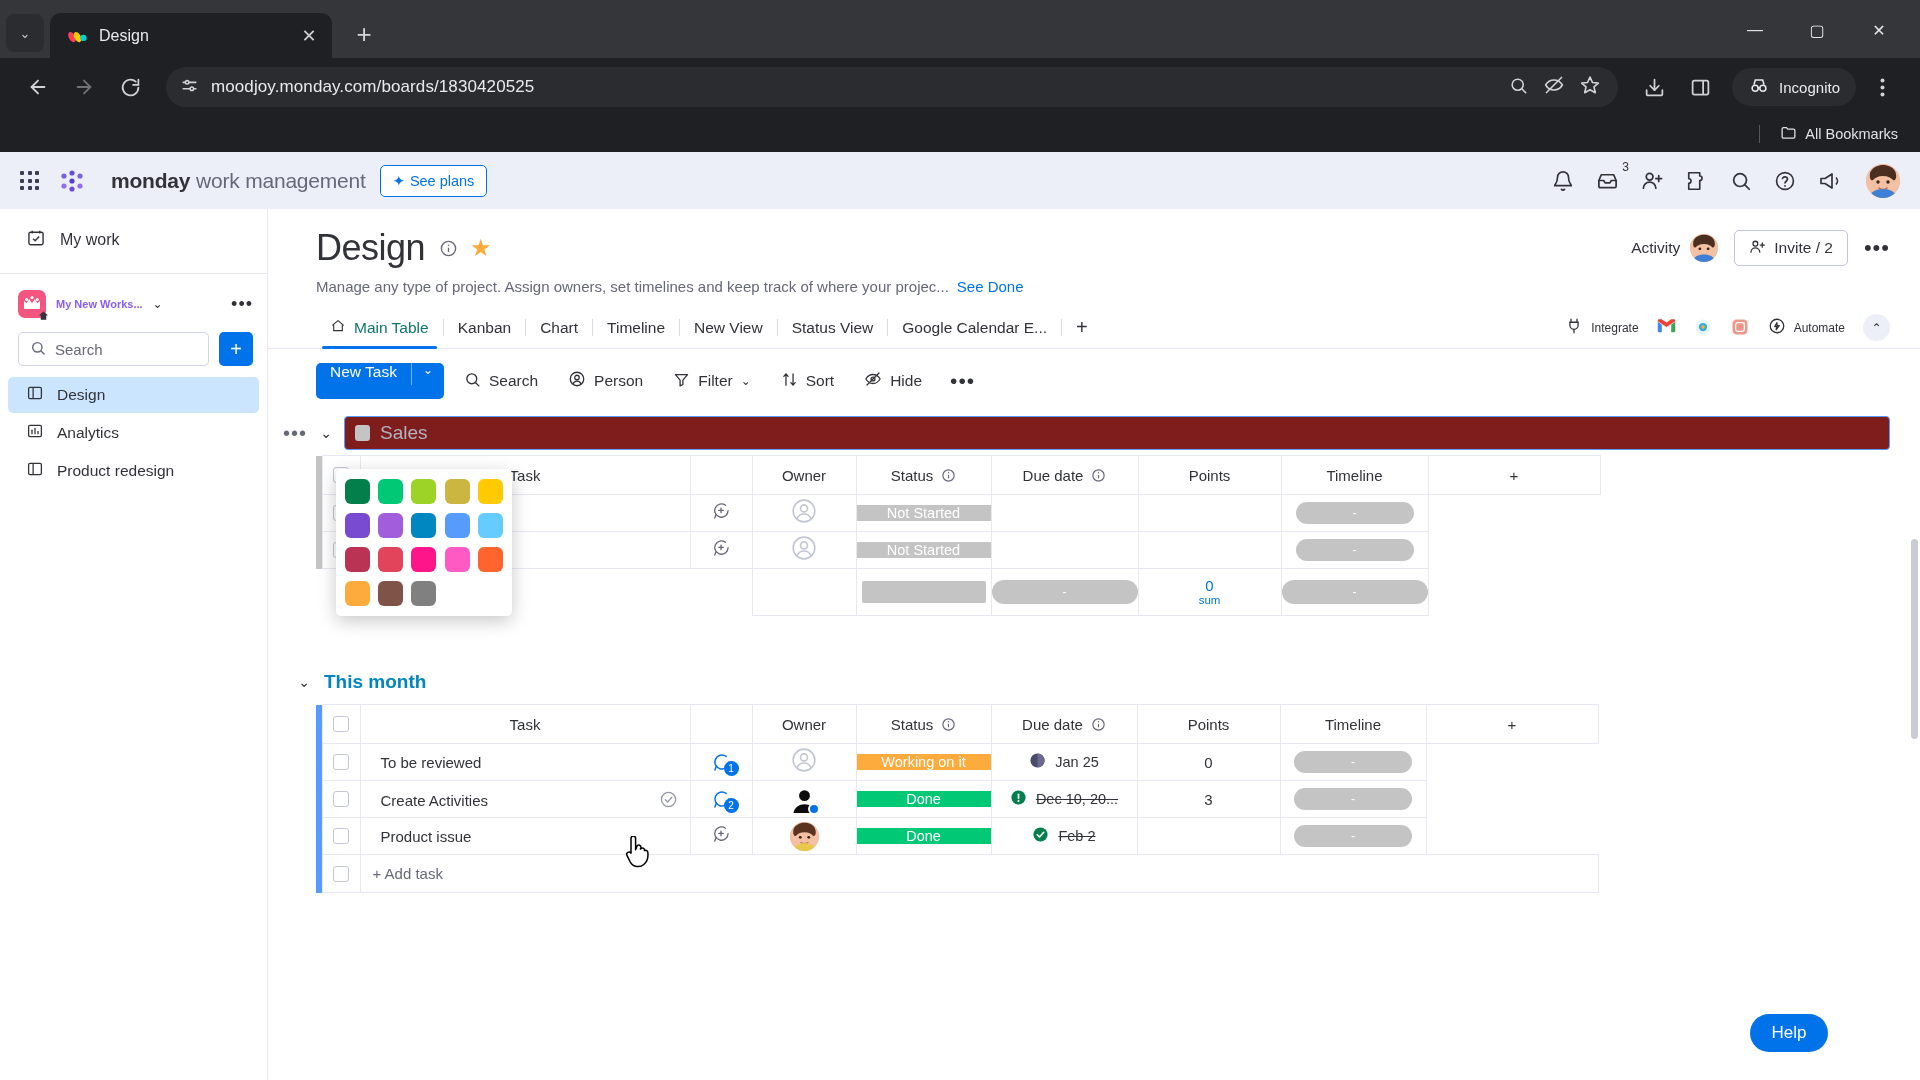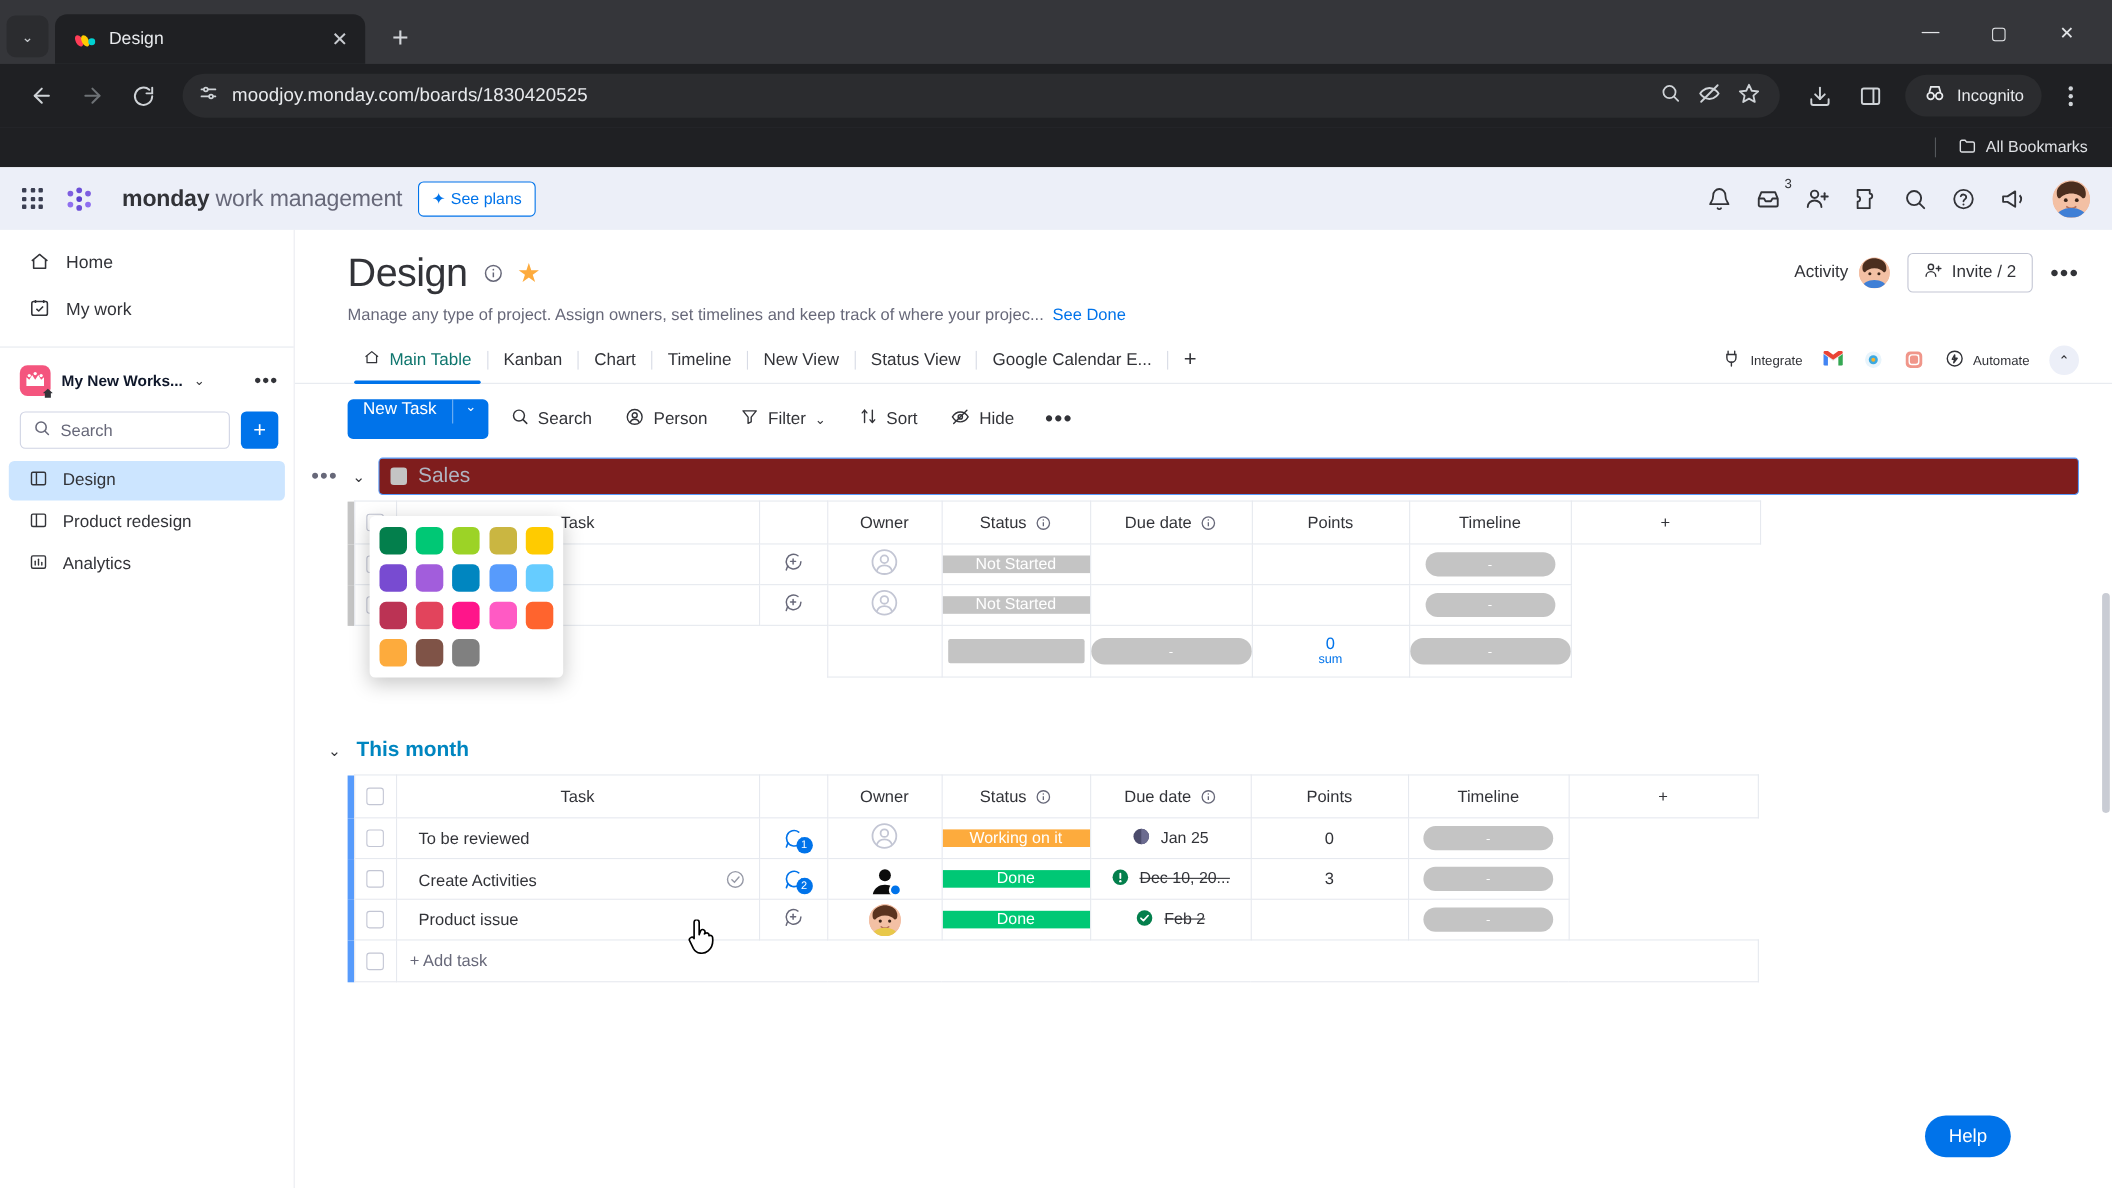--- a/index.html
+++ b/index.html
@@ -77,21 +77,21 @@
 
   
   .sidebar { width: 268px; background: #fff; border-right: 1px solid #e6e9ef; flex: none; padding-top: 10px; display: flex; flex-direction: column; }
   .side-item { height: 38px; display: flex; align-items: center; gap: 14px; padding: 0 18px; color: #323338; font-size: 16px; border-radius: 4px; margin: 2px 8px; }
   .side-sep { height: 1px; background: #e6e9ef; margin: 12px 0 10px; }
   .ws-row { display: flex; align-items: center; gap: 10px; padding: 0 14px 0 18px; height: 40px; }
   .ws-avatar {
     width: 28px; height: 28px; border-radius: 7px; background: #f4557e;
     display: flex; align-items: center; justify-content: center; flex: none; position: relative;
   }
-  .ws-name { font-size: 14px; font-weight: 700; color: #0f172a; white-space: nowrap; }
+  .ws-name { font-size: 11px; font-weight: 700; color: #8b5cf6; white-space: nowrap; }
   .ws-chev { color: #323338; font-size: 12px; }
   .ws-dots { margin-left: auto; color: #323338; font-size: 18px; letter-spacing: 1px; }
   .search-row { display: flex; align-items: center; gap: 10px; padding: 8px 14px 10px 18px; }
   .search-box {
     flex: 1; height: 34px; border: 1px solid #d0d4e4; border-radius: 5px;
     display: flex; align-items: center; gap: 9px; padding: 0 11px; color: #676879; font-size: 15px;
   }
   .add-btn { width: 34px; height: 34px; border-radius: 5px; background: #0073ea; color: #fff; display: flex; align-items: center; justify-content: center; font-size: 20px; flex: none; }
   .board-item { height: 36px; display: flex; align-items: center; gap: 13px; padding: 0 18px; margin: 1px 8px; border-radius: 5px; font-size: 15.5px; color: #323338; }
   .board-item.active { background: #cce5ff; }
@@ -424,29 +424,20 @@
         </span>
       </div>
     </div>
 
     <div class="body-wrap">
 
       <div class="sidebar">
         <div class="side-item">
           <span>
             <svg width="20" height="20" viewBox="0 0 24 24" fill="none" stroke="#323338" stroke-width="1.7" stroke-linejoin="round">
-                <path d="M3.5 11 12 4l8.5 7"></path>
-                <path d="M5.5 10v9h13v-9"></path>
-              </svg>
-          </span>
-          <span>Home</span>
-        </div>
-        <div class="side-item">
-          <span>
-            <svg width="20" height="20" viewBox="0 0 24 24" fill="none" stroke="#323338" stroke-width="1.7" stroke-linejoin="round">
                 <rect x="3.5" y="5" width="17" height="15" rx="2"></rect>
                 <line x1="7.5" y1="3.2" x2="7.5" y2="6.5"></line>
                 <line x1="16.5" y1="3.2" x2="16.5" y2="6.5"></line>
                 <polyline points="8.5 13 11 15.3 15.8 10.3"></polyline>
               </svg>
           </span>
           <span>My work</span>
         </div>
 
         <div class="side-sep"></div>
@@ -482,40 +473,40 @@
         </div>
 
         <div class="board-item active">
           <span>
             <svg width="18" height="18" viewBox="0 0 24 24" fill="none" stroke="#323338" stroke-width="1.7">
                 <rect x="3.5" y="4.5" width="17" height="15" rx="1.8"></rect>
                 <line x1="9.5" y1="4.5" x2="9.5" y2="19.5"></line>
               </svg>
           </span>
           <span>Design</span>
-        </div>
-        <div class="board-item">
-          <span>
-            <svg width="18" height="18" viewBox="0 0 24 24" fill="none" stroke="#323338" stroke-width="1.7">
-                <rect x="3.5" y="4.5" width="17" height="15" rx="1.8"></rect>
-                <line x1="9.5" y1="4.5" x2="9.5" y2="19.5"></line>
-              </svg>
-          </span>
-          <span>Product redesign</span>
         </div>
         <div class="board-item">
           <span>
             <svg width="18" height="18" viewBox="0 0 24 24" fill="none" stroke="#323338" stroke-width="1.7" stroke-linecap="round">
                 <rect x="3.5" y="4.5" width="17" height="15" rx="1.8"></rect>
                 <line x1="8" y1="15.5" x2="8" y2="11"></line>
                 <line x1="12" y1="15.5" x2="12" y2="8.5"></line>
                 <line x1="16" y1="15.5" x2="16" y2="12.5"></line>
               </svg>
           </span>
           <span>Analytics</span>
+        </div>
+        <div class="board-item">
+          <span>
+            <svg width="18" height="18" viewBox="0 0 24 24" fill="none" stroke="#323338" stroke-width="1.7">
+                <rect x="3.5" y="4.5" width="17" height="15" rx="1.8"></rect>
+                <line x1="9.5" y1="4.5" x2="9.5" y2="19.5"></line>
+              </svg>
+          </span>
+          <span>Product redesign</span>
         </div>
       </div>
 
       <div class="main">
 
         <div class="board-head">
           <div class="bh-row">
             <span class="board-title">Design</span>
             <span class="bh-ico">
               <svg width="19" height="19" viewBox="0 0 24 24" fill="none" stroke="#676879" stroke-width="1.7">

